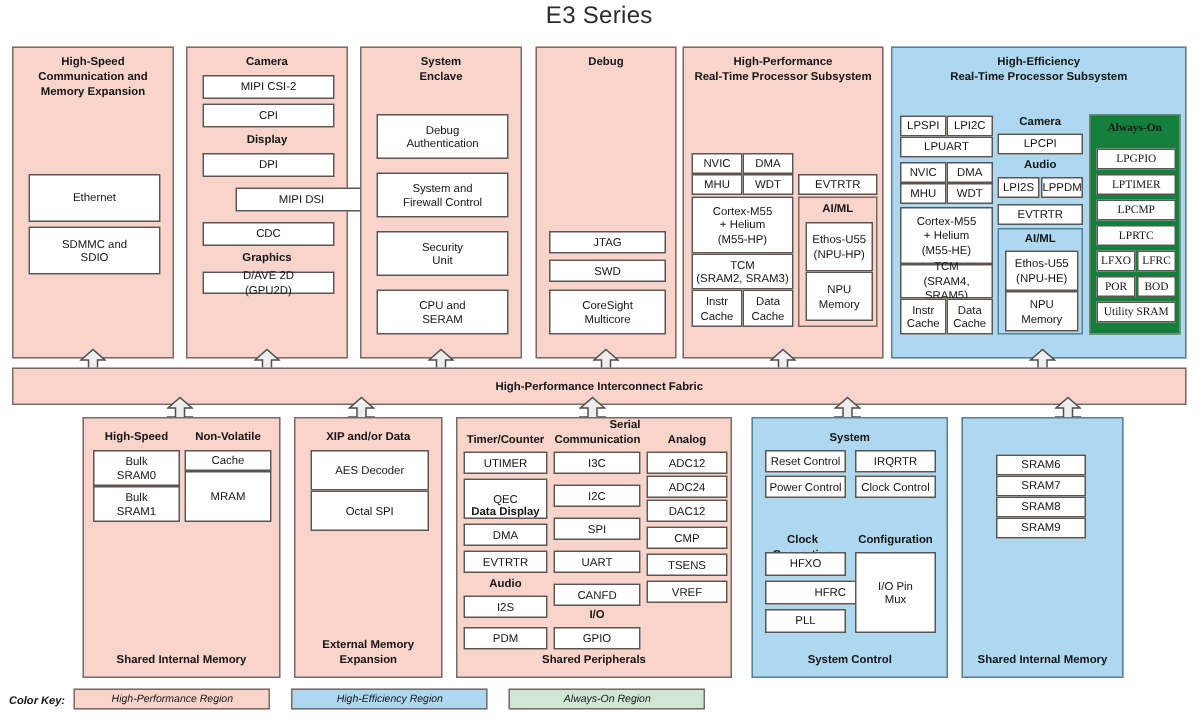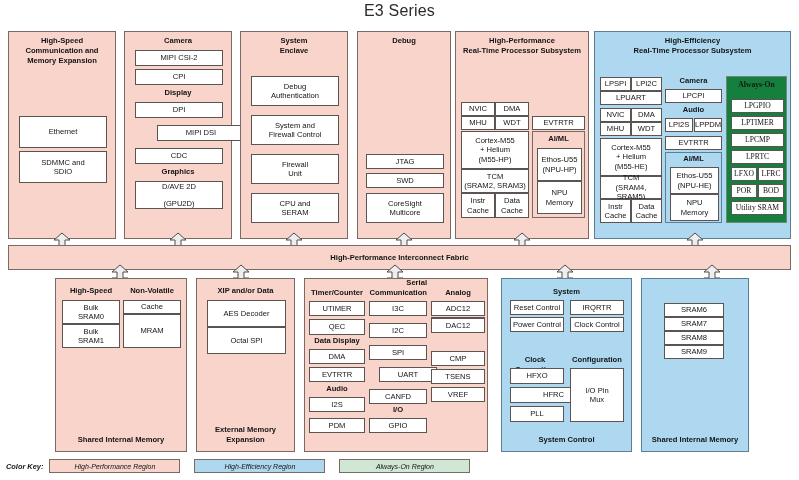--- a/index.html
+++ b/index.html
@@ -87,41 +87,41 @@
     <div class="grouplbl" style="position:absolute;left:0;top:4px;width:100%;">Camera</div>
     <div class="cell" style="position:absolute;left:10px;top:18px;width:88px;height:16px;">MIPI CSI-2</div>
     <div class="cell" style="position:absolute;left:10px;top:37px;width:88px;height:16px;">CPI</div>
 
     <div class="grouplbl" style="position:absolute;left:0;top:56px;width:100%;">Display</div>
     <div class="cell" style="position:absolute;left:10px;top:70px;width:88px;height:16px;">DPI</div>
     <div class="cell" style="position:absolute;left:10px;top:93px;width:88px;height:16px;margin-left:22px;">MIPI DSI</div>
     <div class="cell" style="position:absolute;left:10px;top:116px;width:88px;height:16px;">CDC</div>
 
     <div class="grouplbl" style="position:absolute;left:0;top:135px;width:100%;">Graphics</div>
-    <div class="cell" style="position:absolute;left:10px;top:149px;width:88px;height:28px;justify-content:space-between;">
+    <div class="cell" style="position:absolute;left:10px;top:149px;width:88px;height:15px;">
       <span>D/AVE 2D</span>
       <span>(GPU2D)</span>
     </div>
   </div>
 
   <div class="rg pink" style="left:240px;top:31px;width:108px;height:208px;">
     <div class="hdr two">
       <div>System</div>
       <div>Enclave</div>
     </div>
     <div class="cell" style="position:absolute;left:10px;top:44px;width:88px;height:30px;">
       <span>Debug</span>
       <span>Authentication</span>
     </div>
     <div class="cell" style="position:absolute;left:10px;top:83px;width:88px;height:30px;">
       <span>System and</span>
       <span>Firewall Control</span>
     </div>
     <div class="cell" style="position:absolute;left:10px;top:122px;width:88px;height:30px;">
-      <span>Firewall</span>
+      <span>Security</span>
       <span>Unit</span>
     </div>
     <div class="cell" style="position:absolute;left:10px;top:161px;width:88px;height:30px;">
       <span>CPU and</span>
       <span>SERAM</span>
     </div>
   </div>
 
   <div class="rg pink" style="left:357px;top:31px;width:94px;height:208px;">
     <div class="hdr">
@@ -338,48 +338,49 @@
     <div class="footlbl" style="bottom:6px;">
       <div>External Memory</div>
       <div>Expansion</div>
     </div>
   </div>
 
   <div class="rg pink" style="left:304px;top:278px;width:184px;height:174px;">
 
     <div class="grouplbl" style="position:absolute;left:4px;top:9px;width:56px;">Timer/Counter</div>
     <div class="cell" style="position:absolute;left:4px;top:22px;width:56px;height:15px;">UTIMER</div>
-    <div class="cell" style="position:absolute;left:4px;top:40px;width:56px;height:16px;">QEC</div>
+    <div class="cell" style="position:absolute;left:4px;top:40px;width:56px;height:27px;">QEC</div>
     <div class="grouplbl" style="position:absolute;left:4px;top:57px;width:56px;">Data Display</div>
     <div class="cell" style="position:absolute;left:4px;top:70px;width:56px;height:15px;">DMA</div>
     <div class="cell" style="position:absolute;left:4px;top:88px;width:56px;height:15px;">EVTRTR</div>
     <div class="grouplbl" style="position:absolute;left:4px;top:105px;width:56px;">Audio</div>
     <div class="cell" style="position:absolute;left:4px;top:118px;width:56px;height:15px;">I2S</div>
     <div class="cell" style="position:absolute;left:4px;top:139px;width:56px;height:15px;">PDM</div>
 
     <div class="grouplbl" style="position:absolute;left:64px;top:-1px;width:58px;text-align:right;">
       <div>Serial</div>
       <div>Communication</div>
     </div>
     <div class="cell" style="position:absolute;left:64px;top:22px;width:58px;height:15px;">I3C</div>
     <div class="cell" style="position:absolute;left:64px;top:44px;width:58px;height:15px;">I2C</div>
     <div class="cell" style="position:absolute;left:64px;top:66px;width:58px;height:15px;">SPI</div>
-    <div class="cell" style="position:absolute;left:64px;top:88px;width:58px;height:15px;margin-left:10px;">UART</div>
+    <div class="cell" style="position:absolute;left:64px;top:88px;width:58px;height:15px;">UART</div>
     <div class="cell" style="position:absolute;left:64px;top:110px;width:58px;height:15px;">CANFD</div>
     <div class="grouplbl" style="position:absolute;left:64px;top:126px;width:58px;">I/O</div>
     <div class="cell" style="position:absolute;left:64px;top:139px;width:58px;height:15px;">GPIO</div>
 
     <div class="grouplbl" style="position:absolute;left:126px;top:9px;width:54px;">Analog</div>
     <div class="cell" style="position:absolute;left:126px;top:22px;width:54px;height:15px;">ADC12</div>
     <div class="cell" style="position:absolute;left:126px;top:38px;width:54px;height:15px;">ADC24</div>
-    <div class="cell" style="position:absolute;left:126px;top:39px;width:54px;height:15px;">DAC12</div>
+    <div class="cell" style="position:absolute;left:126px;top:54px;width:54px;height:15px;">DAC12</div>
     <div class="cell" style="position:absolute;left:126px;top:72px;width:54px;height:15px;">CMP</div>
     <div class="cell" style="position:absolute;left:126px;top:90px;width:54px;height:15px;">TSENS</div>
     <div class="cell" style="position:absolute;left:126px;top:108px;width:54px;height:15px;">VREF</div>
 
+    <div class="footlbl" style="bottom:6px;">Shared Peripherals</div>
   </div>
 
   <div class="rg blue" style="left:501px;top:278px;width:131px;height:174px;">
     <div class="grouplbl" style="position:absolute;left:0;top:8px;width:100%;">System</div>
     <div class="cell" style="position:absolute;left:8px;top:21px;width:54px;height:15px;">Reset Control</div>
     <div class="cell" style="position:absolute;left:68px;top:21px;width:54px;height:15px;">IRQRTR</div>
     <div class="cell" style="position:absolute;left:8px;top:38px;width:54px;height:15px;">Power Control</div>
     <div class="cell" style="position:absolute;left:68px;top:38px;width:54px;height:15px;">Clock Control</div>
 
     <div class="grouplbl" style="position:absolute;left:4px;top:76px;width:58px;">Clock Generation</div>

